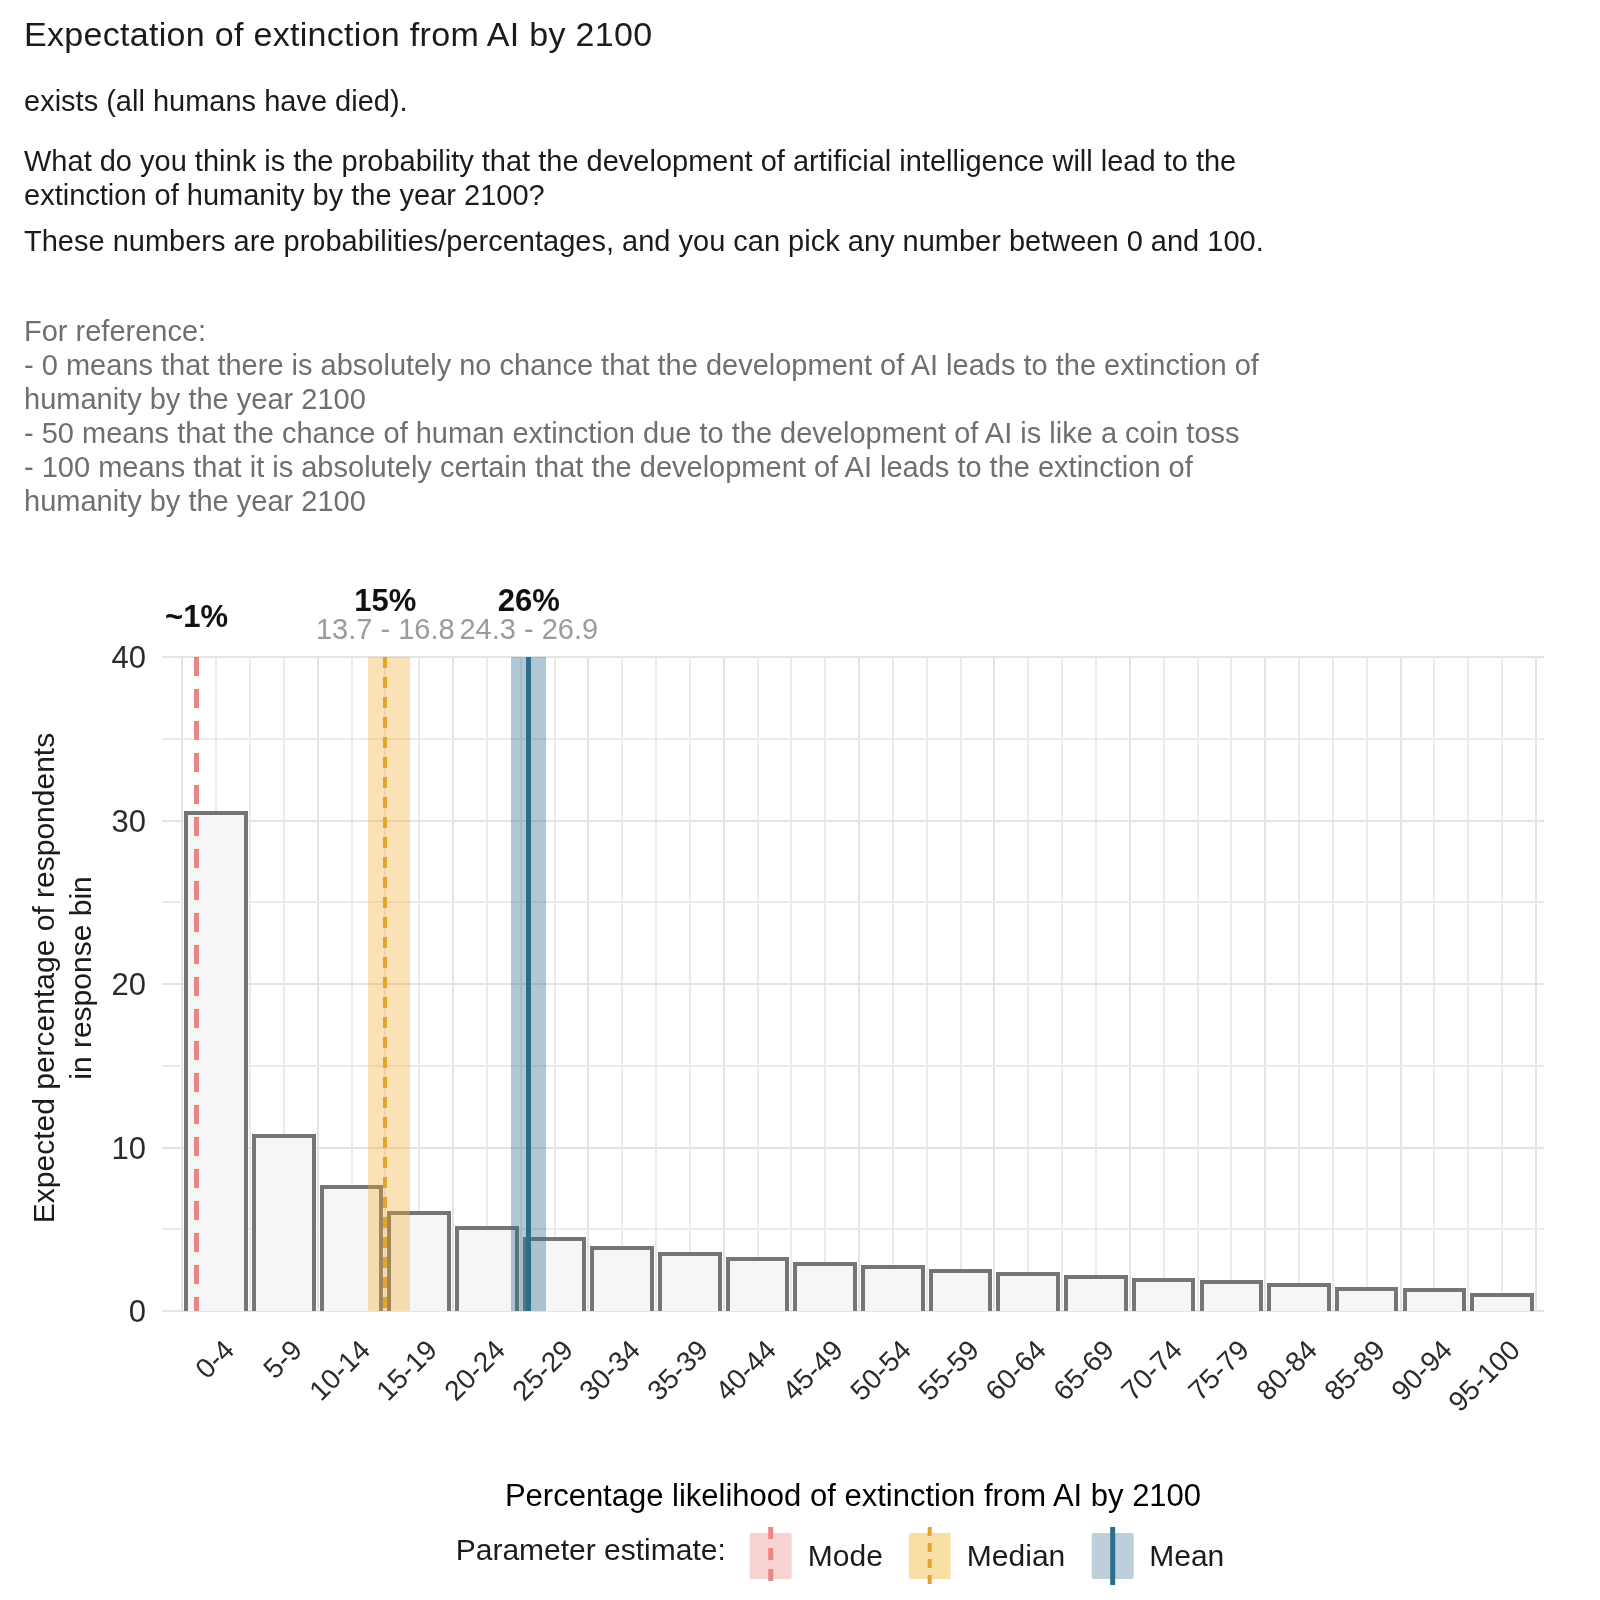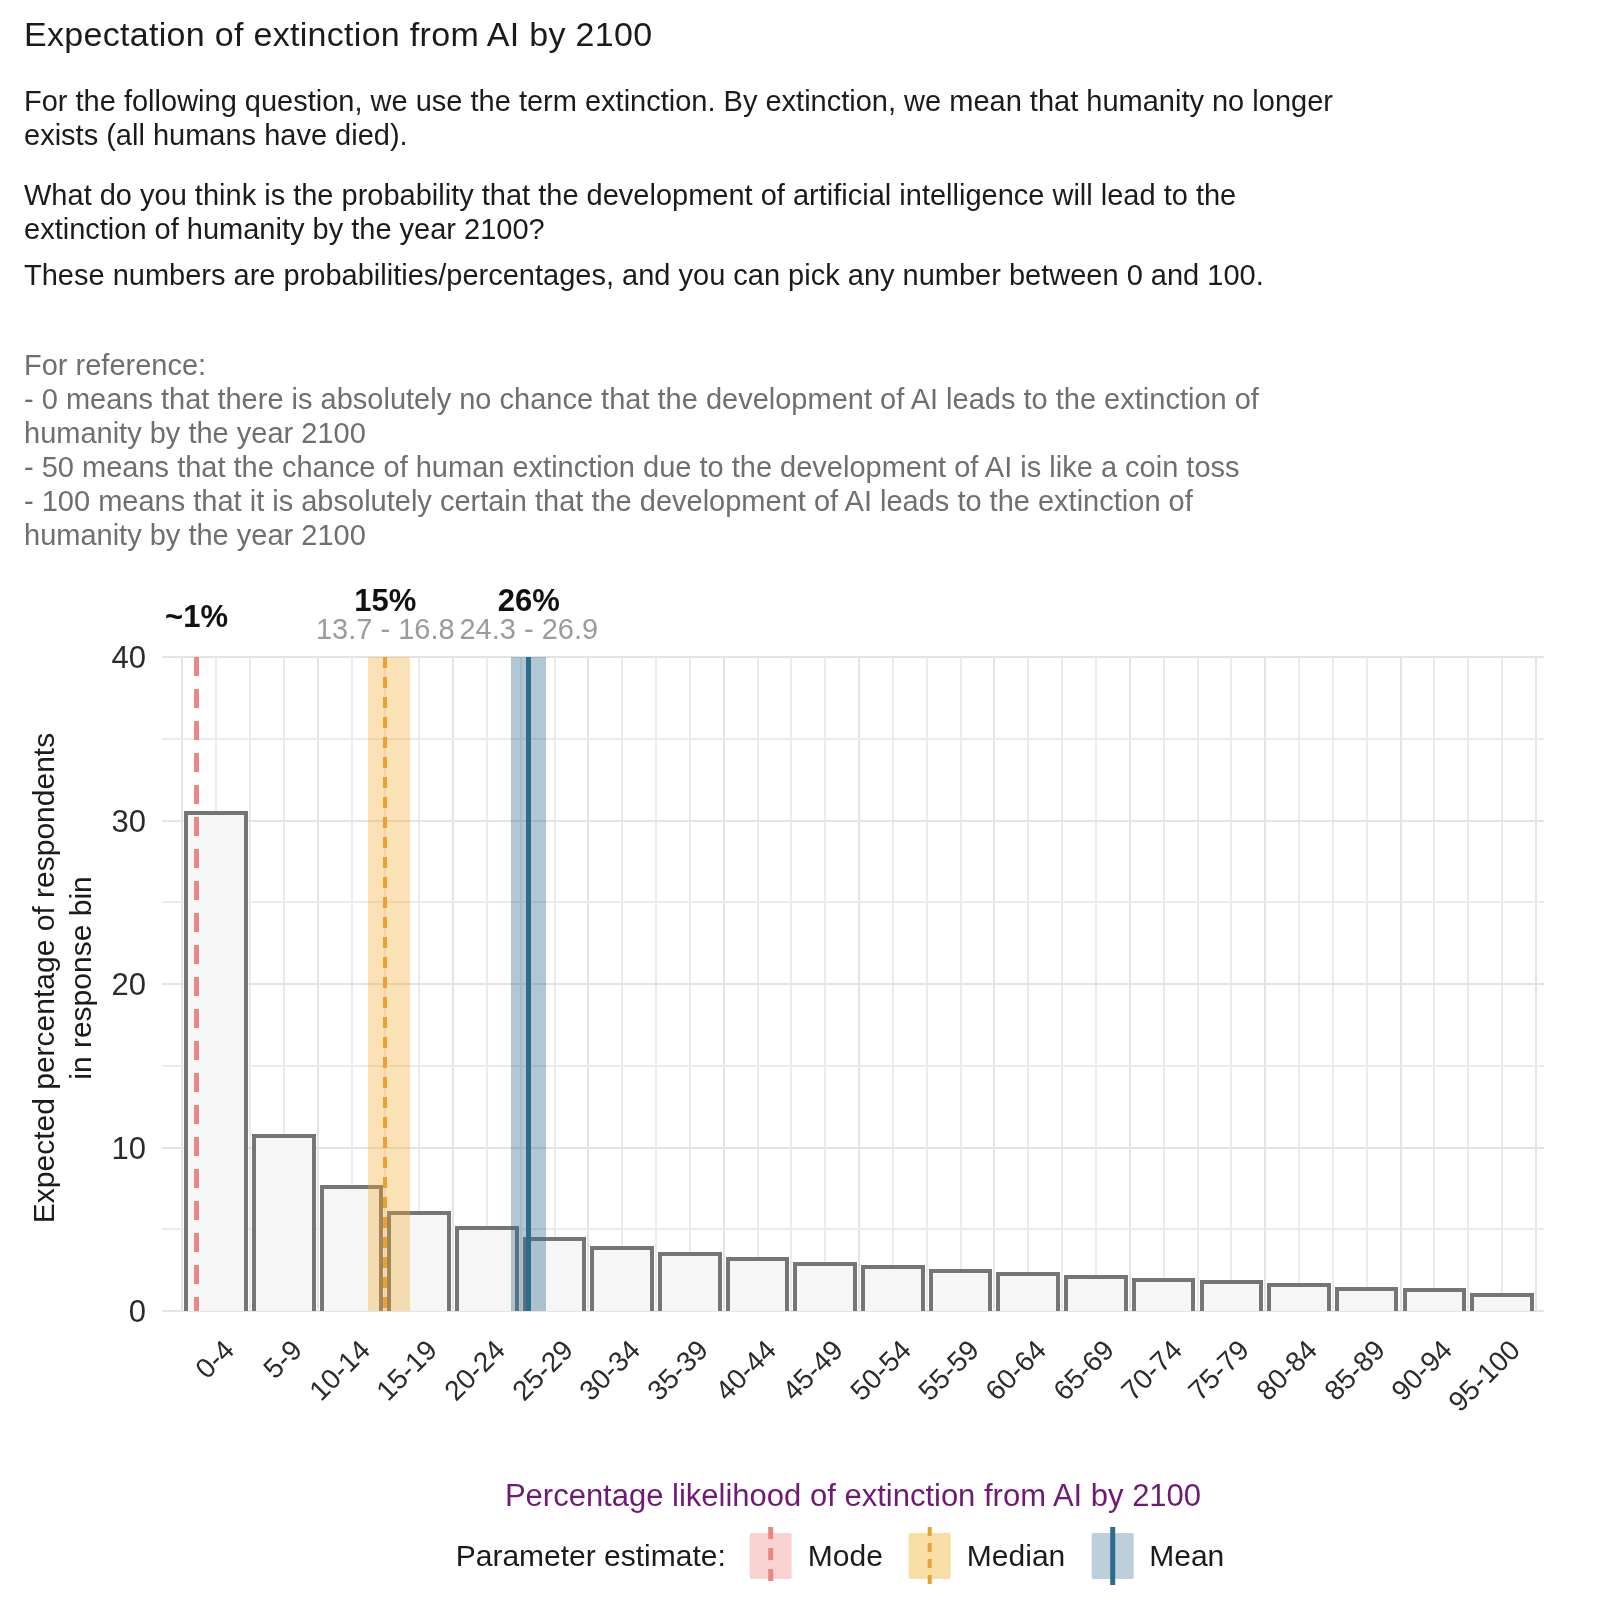--- a/index.html
+++ b/index.html
@@ -22,36 +22,35 @@
   .gl{position:absolute;}
   .bar{position:absolute;box-sizing:border-box;border-bottom:none !important;}
   .band{position:absolute;top:0;height:100%;}
   .vline{position:absolute;top:0;height:100%;}
   .annot-big{position:absolute;transform:translateX(-50%);font-size:31px;font-weight:700;color:#111;white-space:nowrap;}
   .annot-range{position:absolute;transform:translateX(-50%);font-size:29px;font-weight:400;color:#9b9b9b;white-space:nowrap;}
   .ytick{position:absolute;width:92px;text-align:right;font-size:31px;color:#2b2b2b;}
   .xtick{position:absolute;width:180px;text-align:right;font-size:28px;color:#2b2b2b;
          transform-origin:100% 0%;transform:rotate(-45deg);white-space:nowrap;}
   .yaxis-title{position:absolute;text-align:center;font-size:30px;line-height:37px;color:#1b1b1b;}
-  .xaxis-title{position:absolute;transform:translateX(-50%);font-size:31px;color:#701a75;white-space:nowrap;}
+  .xaxis-title{position:absolute;transform:translateX(-50%);font-size:31px;color:#000000;white-space:nowrap;}
   
-  #legend{position:absolute;display:flex;align-items:center;transform:translate(-50%,-50%);}
+  #legend{position:absolute;display:flex;transform:translate(-50%,-50%);}
   .leg-title{font-size:30px;margin-right:24px;white-space:nowrap;}
   .leg-item{display:flex;align-items:center;margin-right:26px;}
   .swatch{position:relative;width:42px;height:46px;border-radius:2px;}
   .swatch .sline{position:absolute;left:50%;top:-6px;height:58px;transform:translateX(-50%);}
   .leg-label{font-size:30px;margin-left:16px;white-space:nowrap;}
 </style>
 </head>
 <body>
 
 <div class="hdr">
   <h1 class="title">Expectation of extinction from AI by 2100</h1>
   <div class="para mb1">
-      <div class="ln">For the following question, we use the term extinction. By extinction, we mean that humanity no longer</div>
       <div class="ln">exists (all humans have died).</div>
     </div>
   <div class="para mb2">
       <div class="ln">What do you think is the probability that the development of artificial intelligence will lead to the</div>
       <div class="ln">extinction of humanity by the year 2100?</div>
     </div>
   <div class="para mb3">
     <div class="ln">These numbers are probabilities/percentages, and you can pick any number between 0 and 100.</div>
   </div>
   <div class="para gray">

